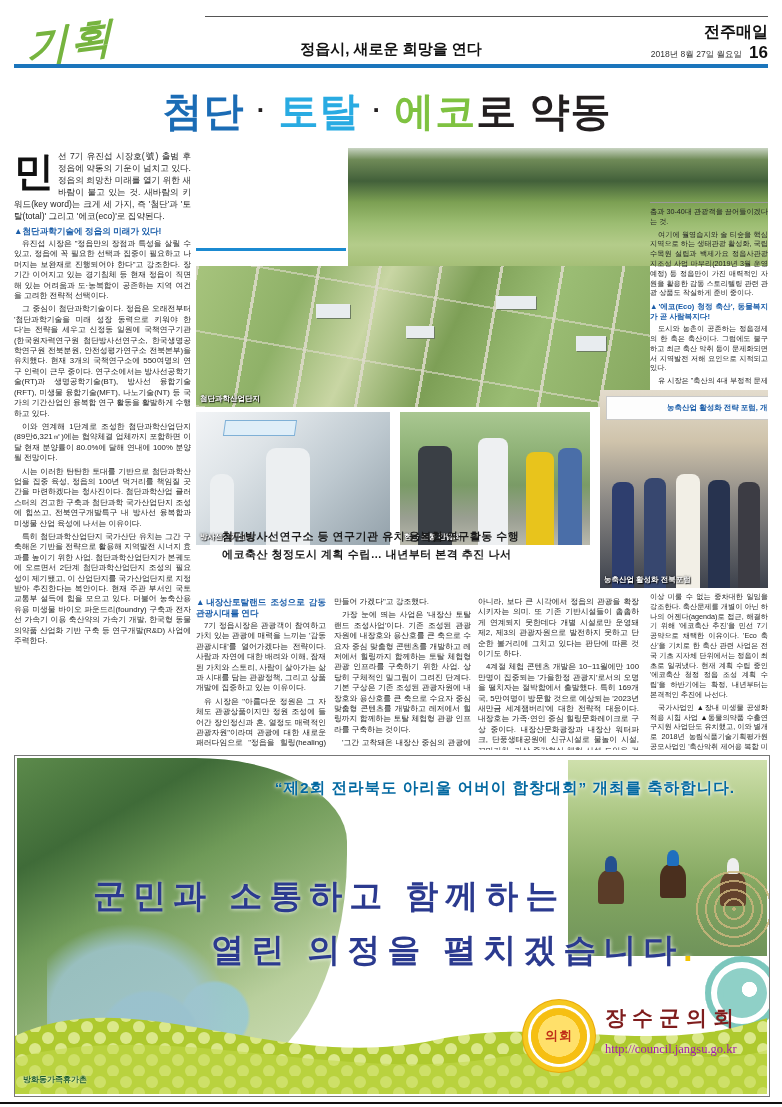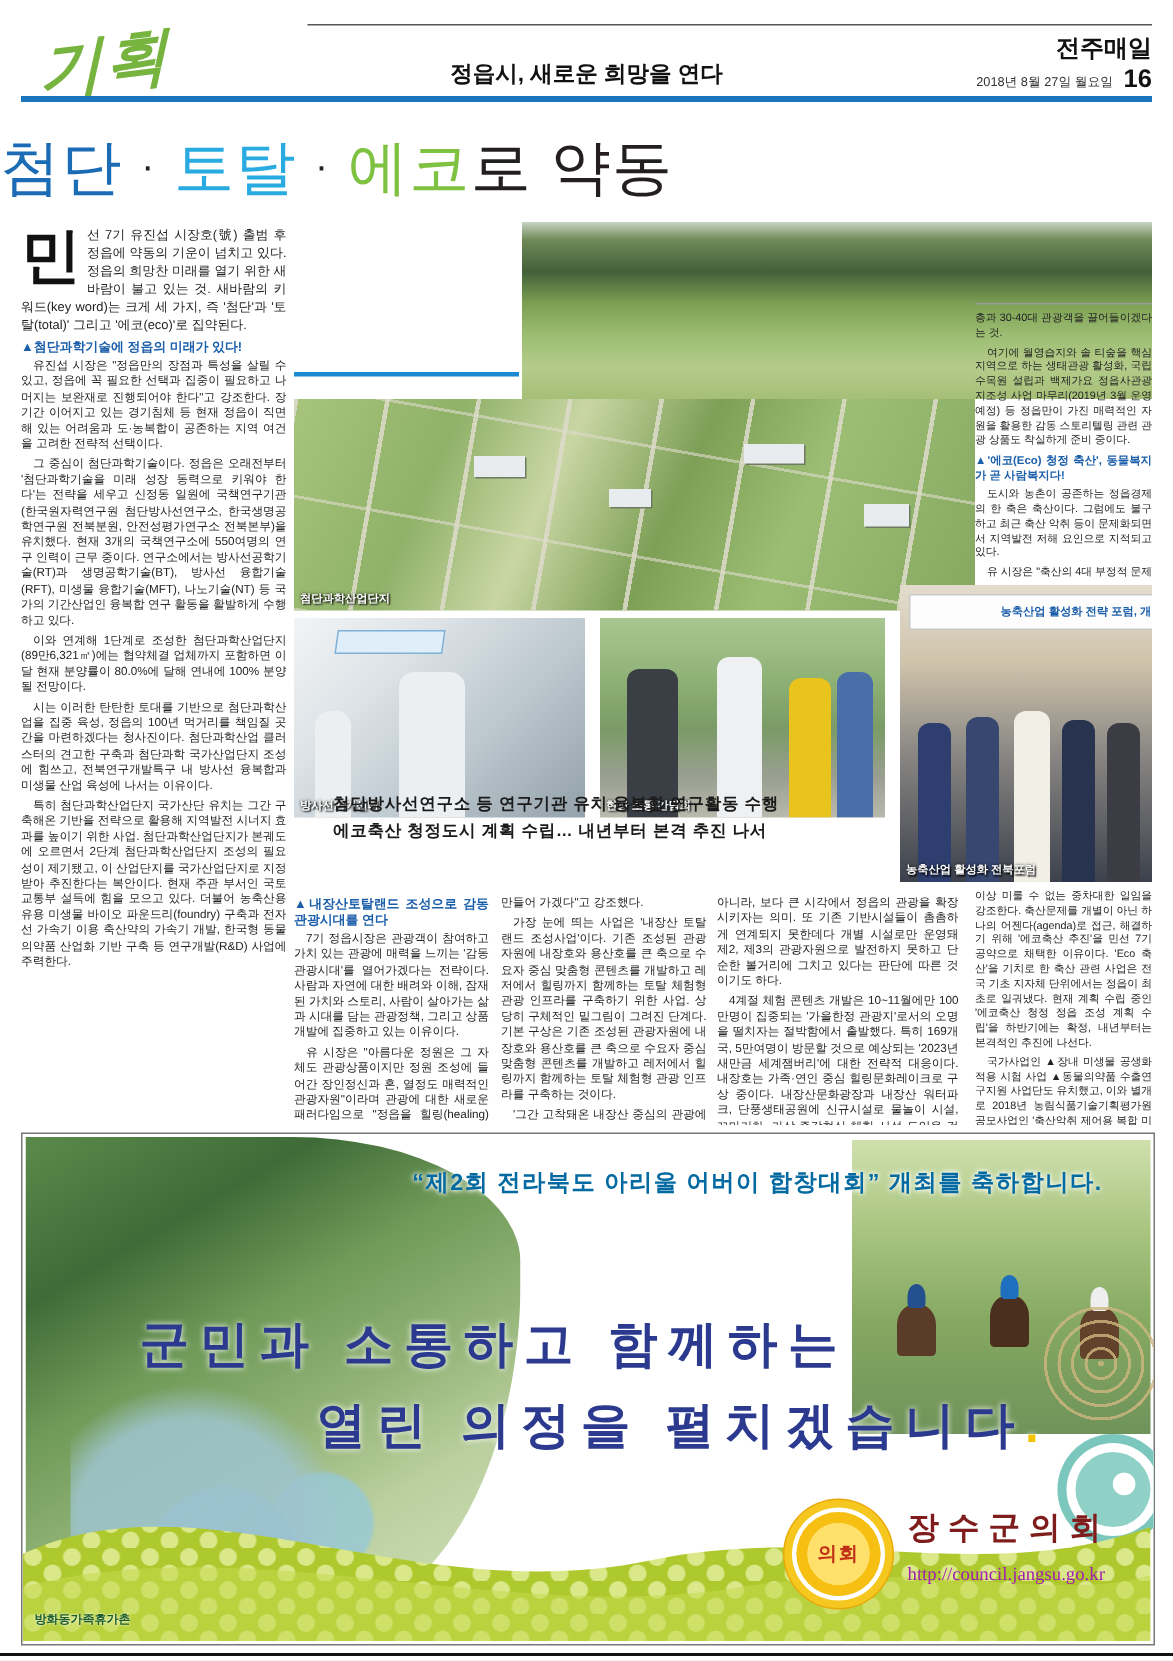--- a/index.html
+++ b/index.html
@@ -11,21 +11,21 @@
   .top-rule{left:205px;top:16px;width:563px;height:1px;background:#555;}
   .section-logo{left:26px;top:14px;font-size:42px;font-weight:bold;color:#76b43f;
     transform:rotate(-7deg) skewX(-6deg);letter-spacing:2px;font-style:italic;}
   .paper-name{right:14px;top:22px;font-size:16px;font-weight:bold;color:#111;text-align:right;}
   .tagline{left:0;top:40px;width:782px;text-align:center;font-size:15px;font-weight:bold;color:#111;}
   .dateline{right:40px;top:49px;font-size:8.5px;color:#333;}
   .page-number{right:14px;top:43px;font-size:17px;font-weight:bold;color:#111;}
   .blue-bar{left:14px;top:64px;width:754px;height:4px;background:#1b75bc;}
 
   
-  .headline{left:0;top:84px;width:774px;font-size:40px;font-weight:normal;
+  .headline{left:0;top:84px;width:774px;text-align:center;font-size:40px;font-weight:bold;
     letter-spacing:1px;color:#231f20;}
   .hl-1{color:#1b6cb5;} .hl-2{color:#29abe2;} .hl-3{color:#7fc241;}
   .hl-dot{color:#231f20;font-size:26px;vertical-align:6px;}
 
   
   .col{font-size:7.8px;line-height:10.4px;text-align:justify;overflow:hidden;}
   .col p{margin:0 0 3px 0;text-indent:8px;}
   .col p.noind{text-indent:0;}
   .sec-head{color:#1b5eaa;font-weight:bold;font-size:8.6px;line-height:11px;margin:4px 0 2px 0;}
   .dropcap{float:left;font-size:40px;line-height:38px;font-weight:bold;color:#111;

